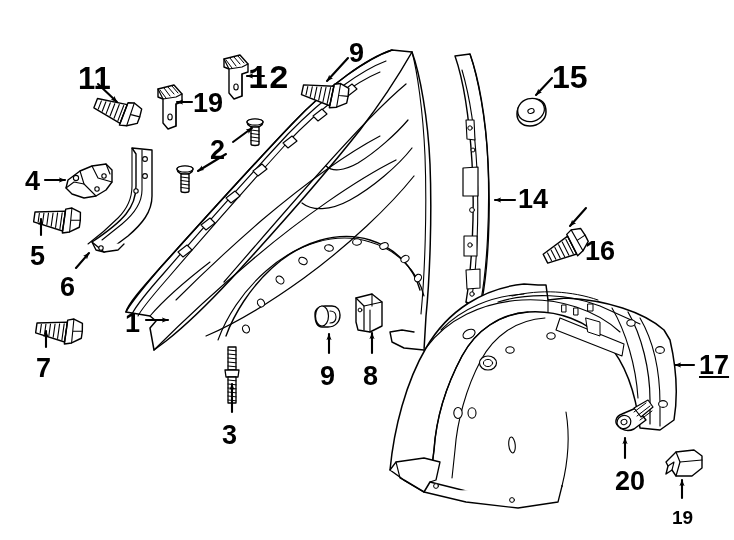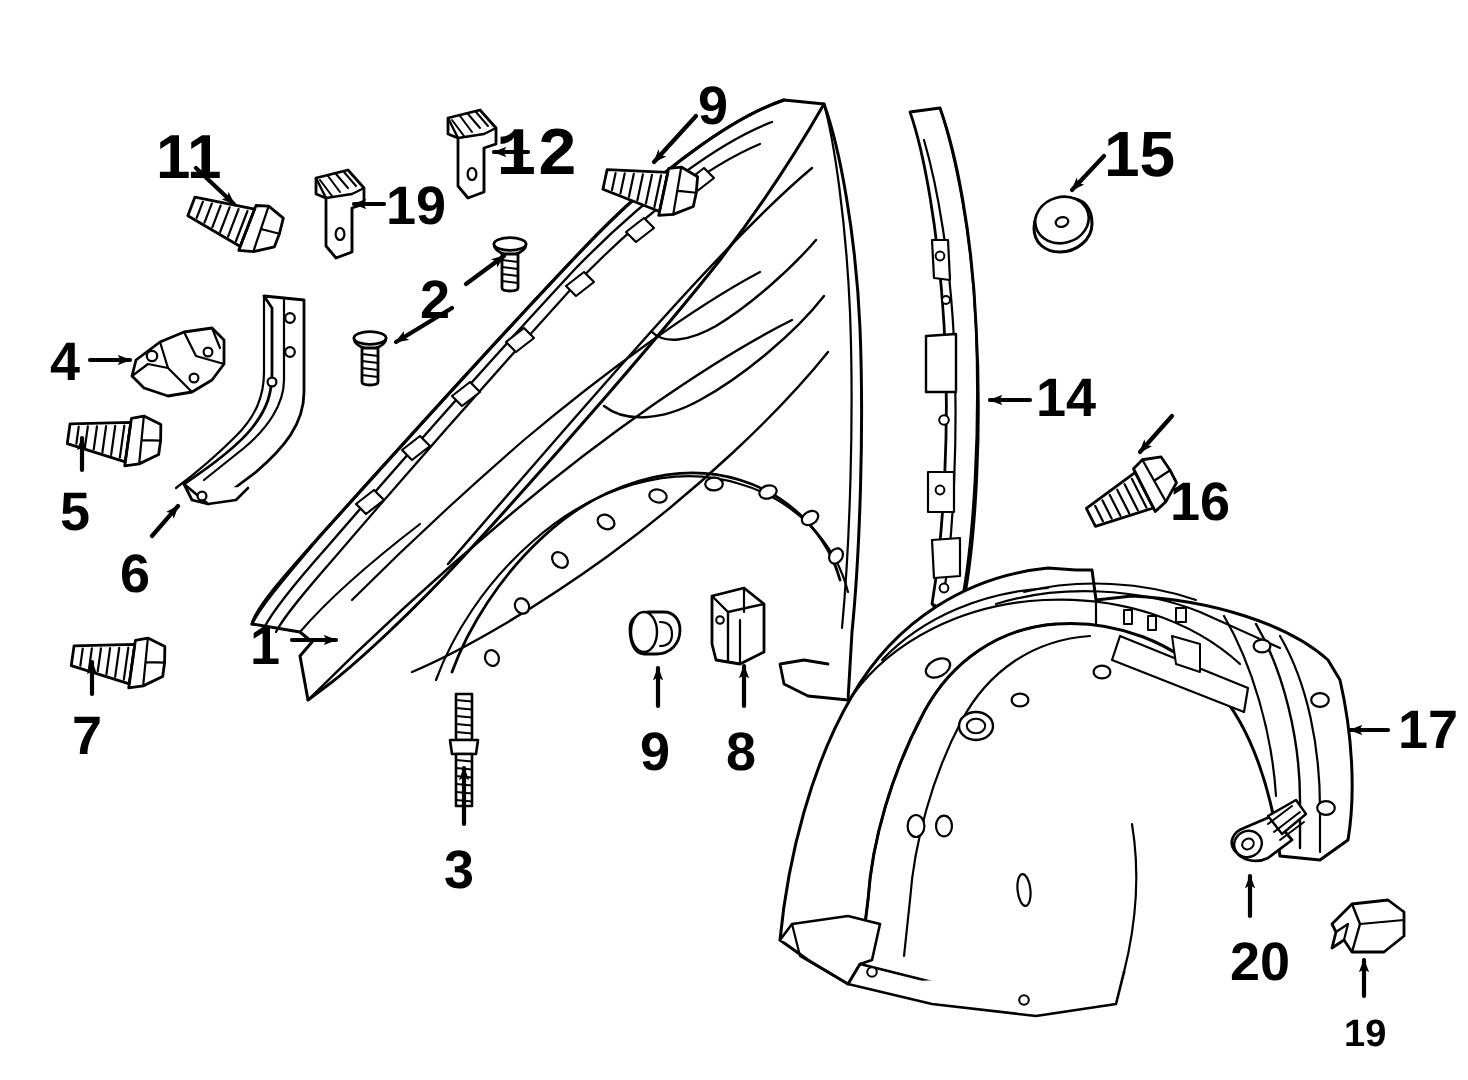--- a/index.html
+++ b/index.html
@@ -339,17 +339,17 @@
   <div class="callout-label" style="left:36px;top:355px;font-size:27px;">7</div>
   <div class="callout-label" style="left:363px;top:363px;font-size:27px;">8</div>
   <div class="callout-label" style="left:320px;top:363px;font-size:27px;">9</div>
   <div class="callout-label" style="left:193px;top:90px;font-size:27px;">19</div>
   <div class="callout-label" style="left:78px;top:63px;font-size:31px;">11</div>
   <div class="callout-label" style="left:248px;top:62px;font-size:34px;font-family:Liberation Mono, monospace;">12</div>
   <div class="callout-label" style="left:349px;top:40px;font-size:27px;">9</div>
   <div class="callout-label" style="left:518px;top:186px;font-size:27px;">14</div>
   <div class="callout-label" style="left:552px;top:61px;font-size:32px;">15</div>
   <div class="callout-label" style="left:585px;top:192px;font-size:27px;margin-top:46px;">16</div>
-  <div class="callout-label" style="left:699px;top:352px;font-size:27px;">17</div>
+  <div class="callout-label" style="left:699px;top:352px;font-size:27px;text-decoration:underline;">17</div>
   <div class="callout-label" style="left:615px;top:468px;font-size:27px;">20</div>
   <div class="callout-label" style="left:672px;top:508px;font-size:19px;">19</div>
 
 </div>
 
 </body></html>

